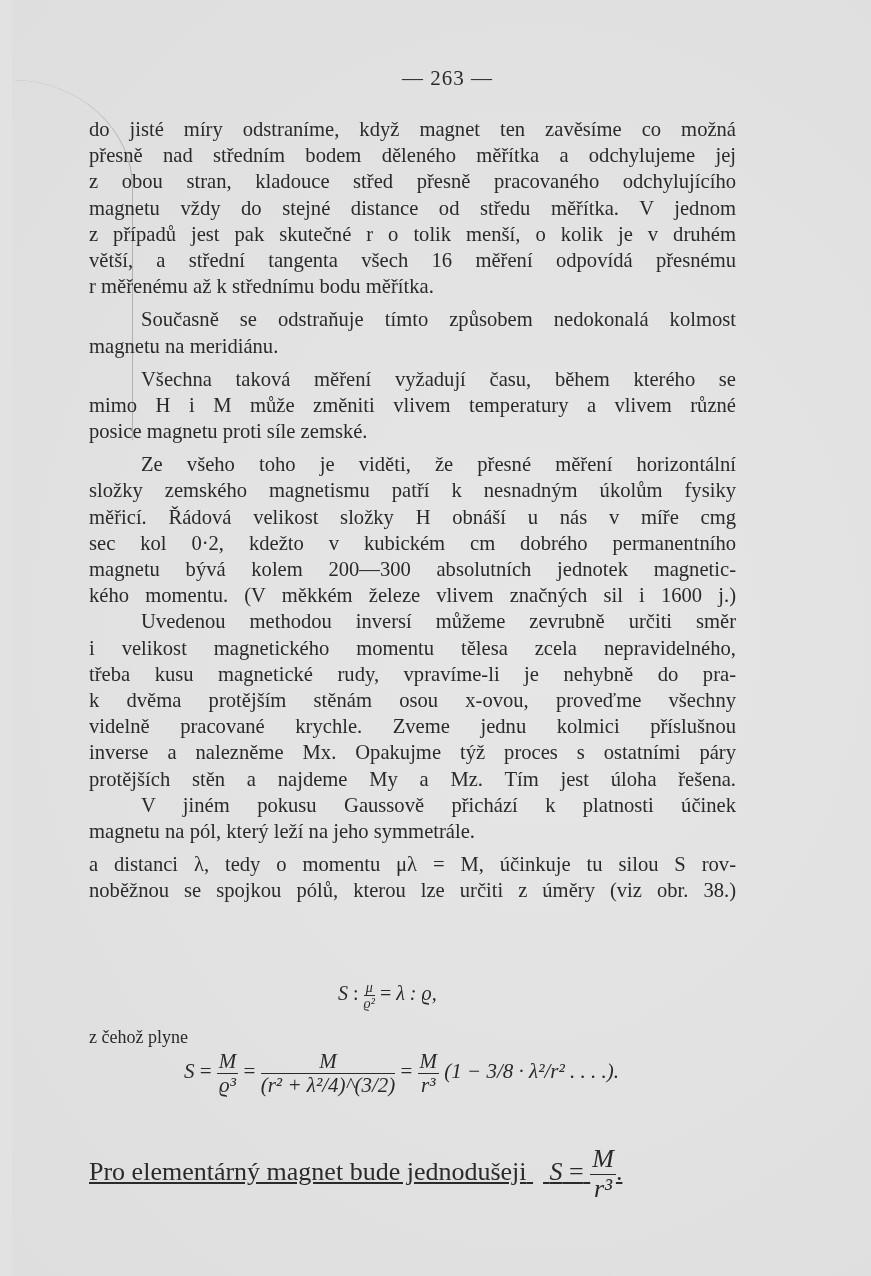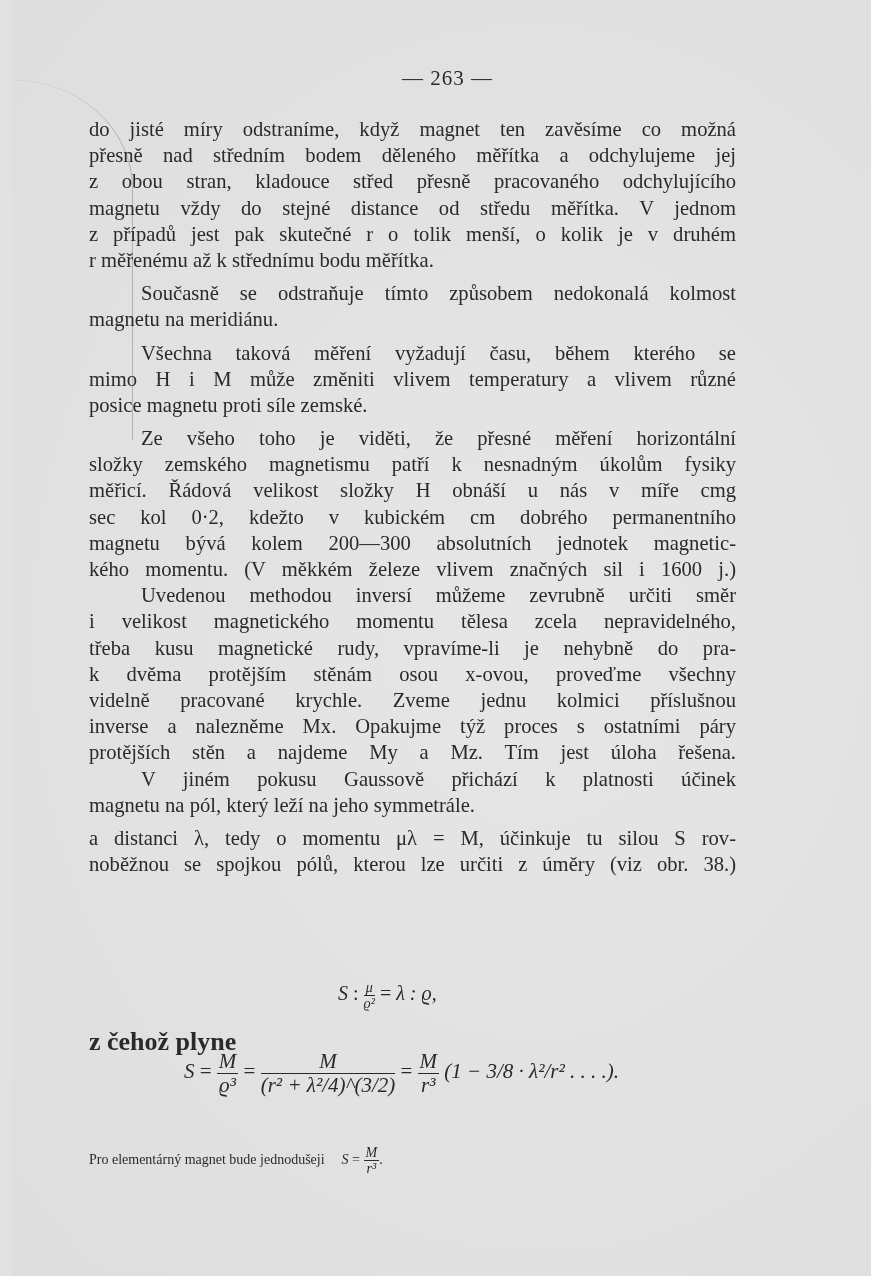--- a/index.html
+++ b/index.html
@@ -52,20 +52,21 @@
   <div class="page-number">— 263 —</div>
 
   <div class="text">
 
     <div>
       <span class="line">do jisté míry odstraníme, když magnet ten zavěsíme co možná</span>
       <span class="line">přesně nad středním bodem děleného měřítka a odchylujeme jej</span>
       <span class="line">z obou stran, kladouce střed přesně pracovaného odchylujícího</span>
       <span class="line">magnetu vždy do stejné distance od středu měřítka. V jednom</span>
       <span class="line">z případů jest pak skutečné r o tolik menší, o kolik je v druhém</span>
+      <span class="line">větší, a střední tangenta všech 16 měření odpovídá přesnému</span>
       <span class="line last">r měřenému až k střednímu bodu měřítka.</span>
     </div>
     <div class="gap"></div>
 
     <div>
       <span class="line indent">Současně se odstraňuje tímto způsobem nedokonalá kolmost</span>
       <span class="line last">magnetu na meridiánu.</span>
     </div>
     <div class="gap"></div>
 
@@ -111,21 +112,21 @@
     <span>S</span>
     <span class="up">:</span>
     <span class="frac" style="font-size:14px;">
       <span class="num">μ</span>
       <span class="den">ϱ²</span>
     </span>
     <span class="up">=</span>
     <span>λ : ϱ,</span>
   </div>
 
-  <div style="position:absolute; left:77px; top:1027px; font-size:26px;font-weight:bold;">z čehož plyne</div>
+  <div style="position:absolute; left:77px; top:1027px; font-size:18px;">z čehož plyne</div>
 
   <div class="formula" style="left:172px; top:1050px; font-size:21px;">
     <span>S</span>
     <span class="up">=</span>
     <span class="frac">
       <span class="num">M</span>
       <span class="den">ϱ³</span>
     </span>
     <span class="up">=</span>
     <span class="frac">
@@ -133,21 +134,21 @@
       <span class="den">(r² + λ²/4)^(3/2)</span>
     </span>
     <span class="up">=</span>
     <span class="frac">
       <span class="num">M</span>
       <span class="den">r³</span>
     </span>
     <span>(1 − 3/8 · λ²/r² . . . .).</span>
   </div>
 
-  <div style="position:absolute; left:77px; top:1145px; font-size:14px;">
+  <div style="position:absolute; left:77px; top:1145px; font-size:26px;text-decoration:underline;">
     <span>Pro elementárný magnet bude jednodušeji</span>
     <span style="display:inline-block; width:10px;"></span>
     <i>S</i>
     <span>=</span>
     <span class="frac" style="font-style:italic;">
       <span class="num">M</span>
       <span class="den">r³</span>
     </span><span>.</span>
   </div>
 </div>

